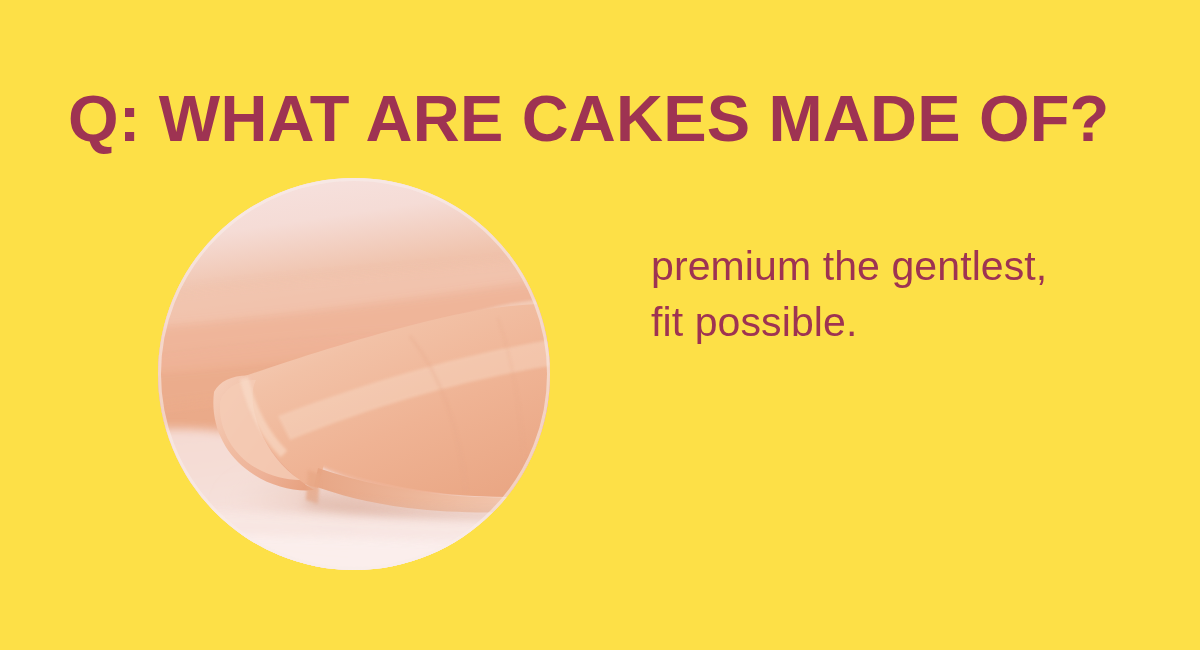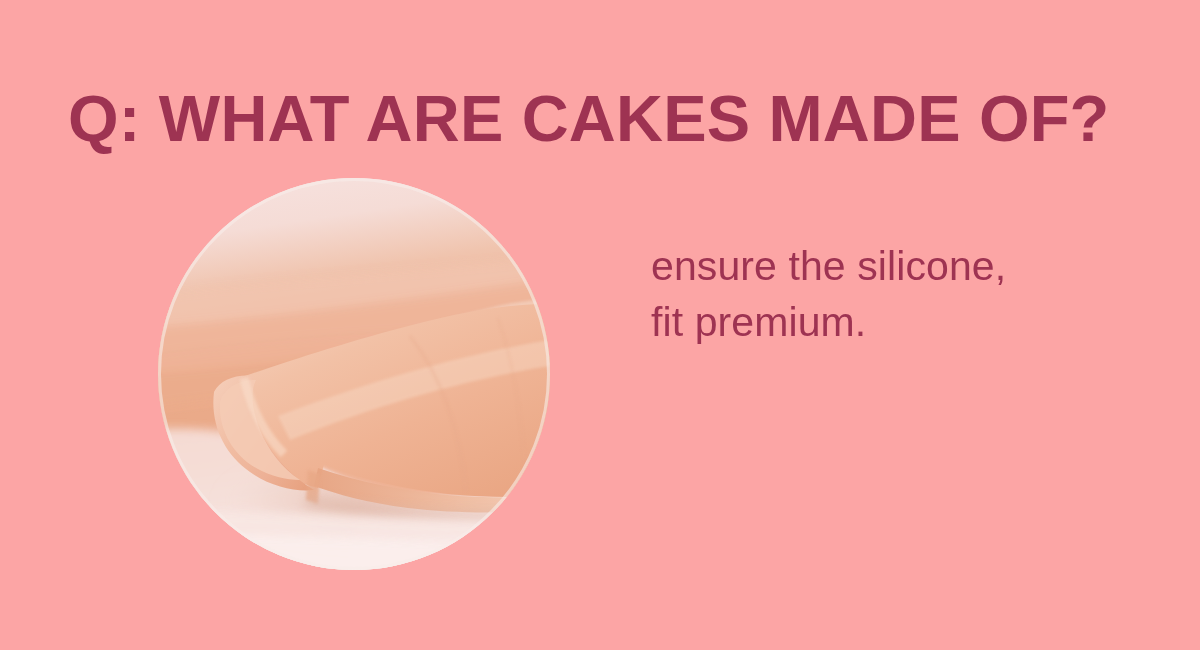--- a/index.html
+++ b/index.html
@@ -10,21 +10,21 @@
   }
   body {
     font-family: "Liberation Sans", sans-serif;
     -webkit-font-smoothing: antialiased;
   }
 
   .card {
     position: relative;
     width: 1200px;
     height: 650px;
-    background: #fca5a5;
+    background: #fde047;
     overflow: hidden;
   }
 
   
   .headline {
     position: absolute;
     left: 68px;
     top: 42px;
     width: 1080px;
     font-family: "Liberation Sans", sans-serif;
@@ -202,17 +202,17 @@
       <path d="M 340 140 C 356 186, 366 248, 368 318" stroke="#e8a98b" stroke-width="2" fill="none" opacity="0.25" filter="url(#microBlur)"></path>
 
       <path d="M -10 334 C 80 328, 200 344, 404 344 L 404 402 L -10 402 Z" fill="#f8e7e3" opacity="0.92" filter="url(#softBlur)"></path>
       <path d="M -10 360 C 120 352, 260 366, 404 366 L 404 402 L -10 402 Z" fill="#fbefed" opacity="0.9" filter="url(#softBlur)"></path>
 
       <circle cx="196" cy="196" r="196" fill="none" stroke="#f9ecea" stroke-width="6" opacity="0.6"></circle>
     </svg>
   </div>
 
   <div class="body-copy">
-    <span class="line">ensure the silicone,</span>
-    <span class="line">fit premium.</span>
+    <span class="line">premium the gentlest,</span>
+    <span class="line">fit possible.</span>
   </div>
 
 </div>
 
 </body></html>

